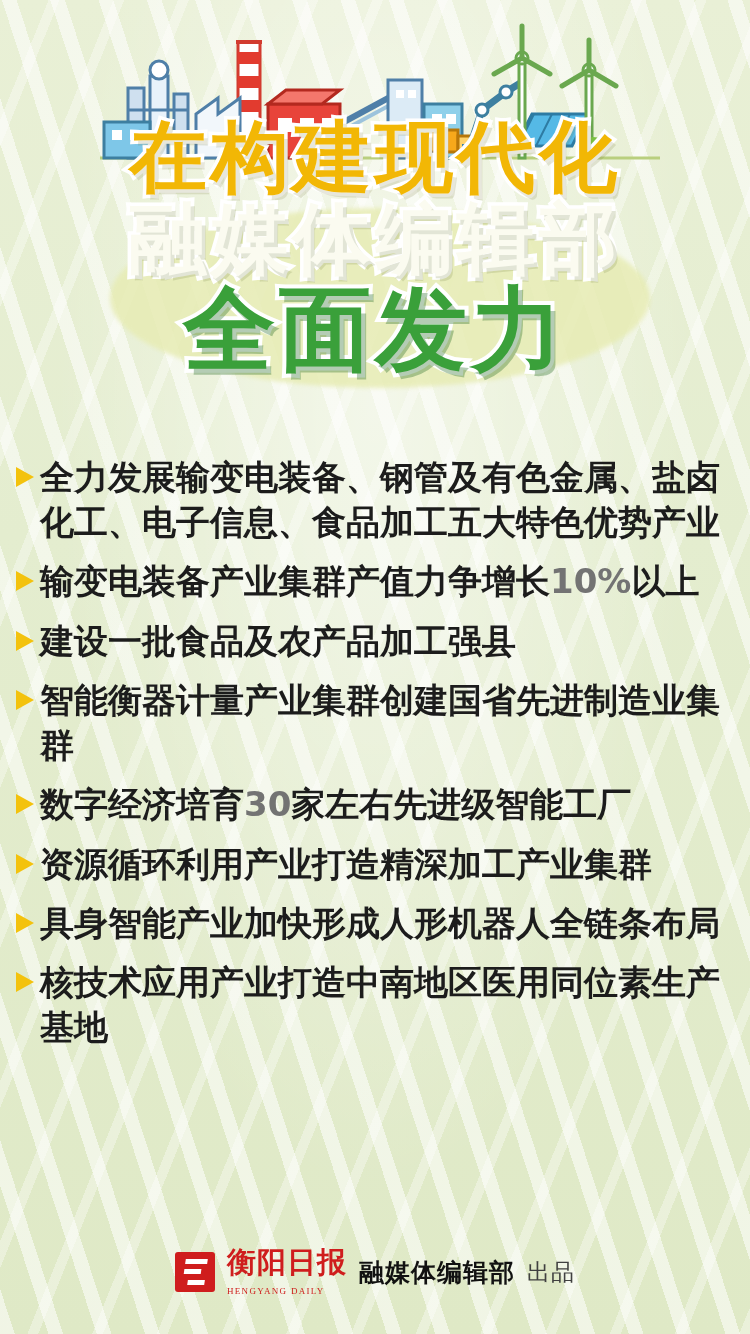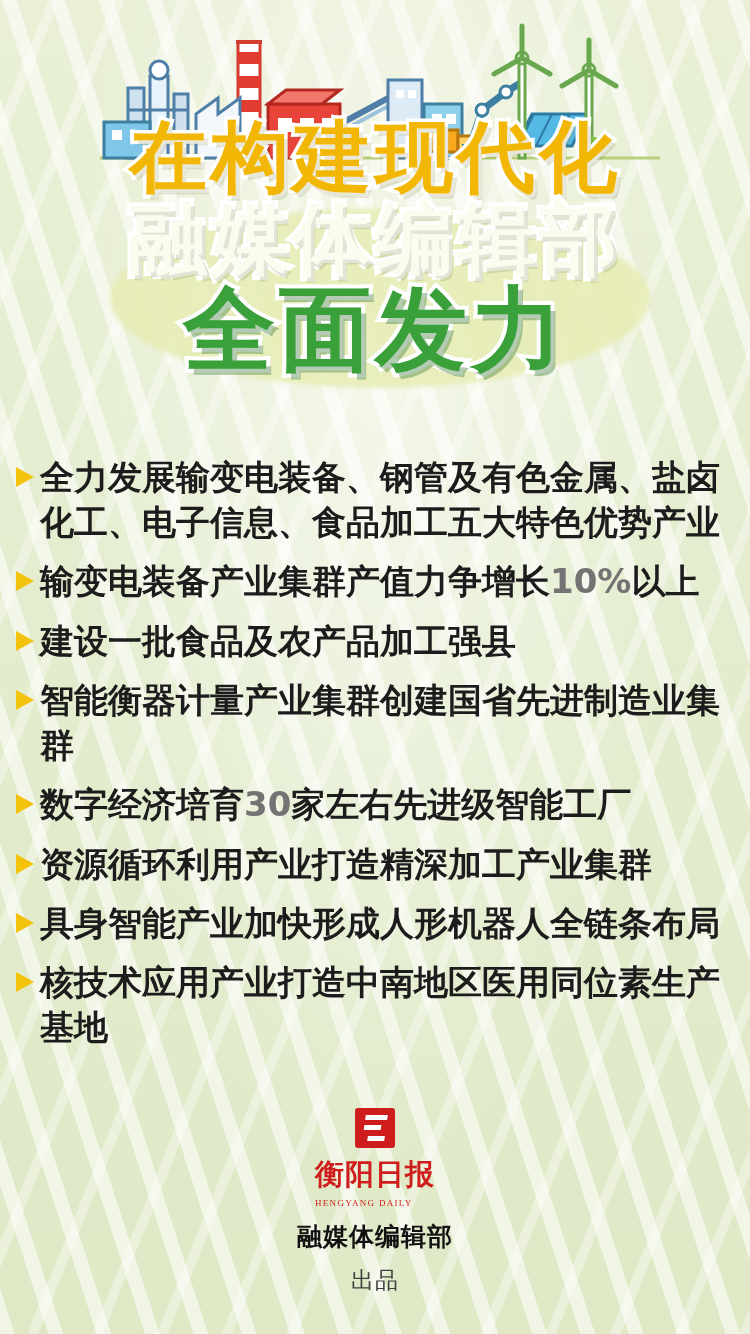--- a/index.html
+++ b/index.html
@@ -153,21 +153,20 @@
   
   .footer {
     position: absolute;
     left: 0;
     bottom: 38px;
     width: 750px;
     display: flex;
     align-items: center;
     justify-content: center;
     gap: 12px;
-    flex-direction: column;
   }
   .logo-mark {
     width: 40px; height: 40px;
     background: #cf1d1d;
     border-radius: 3px;
     position: relative;
     flex: 0 0 auto;
   }
   .logo-mark:after {
     content: "";

